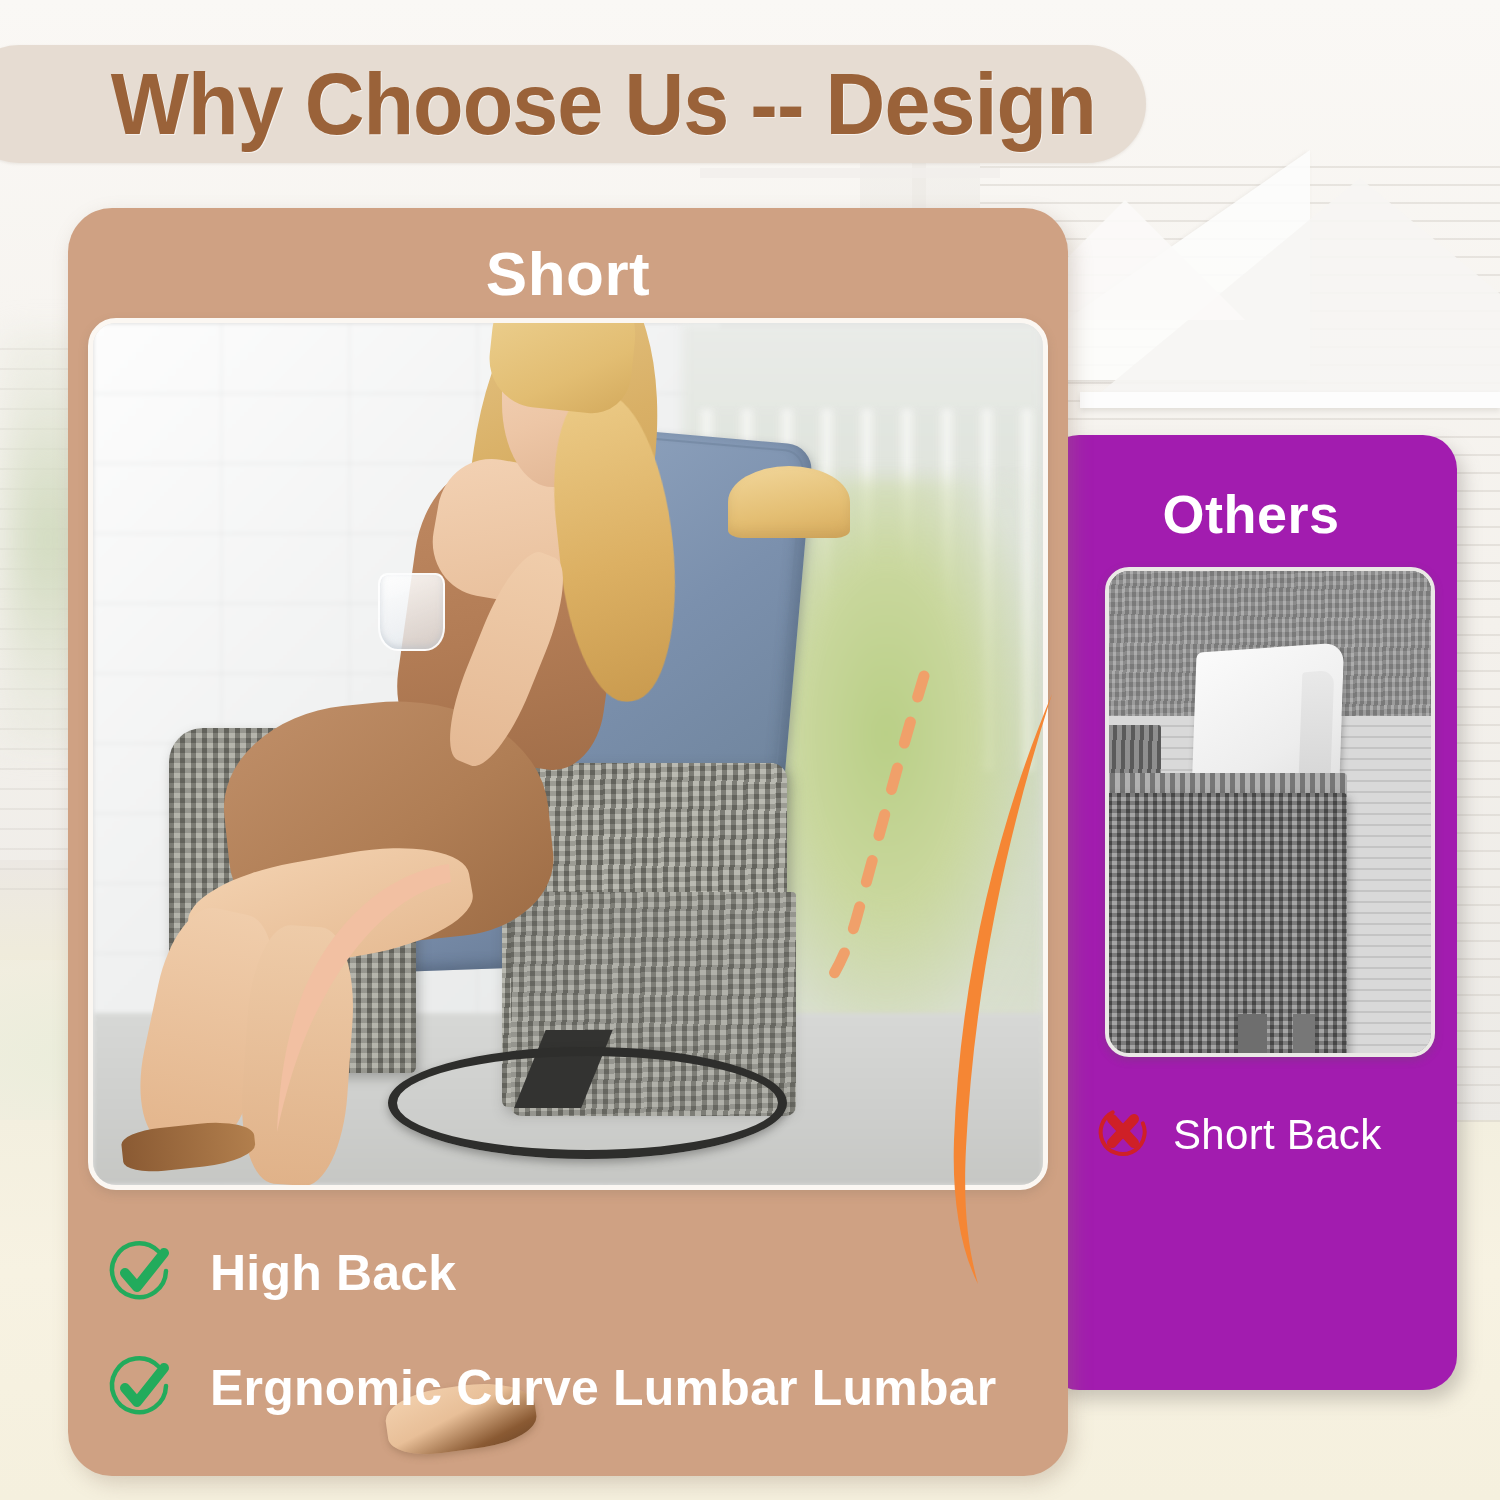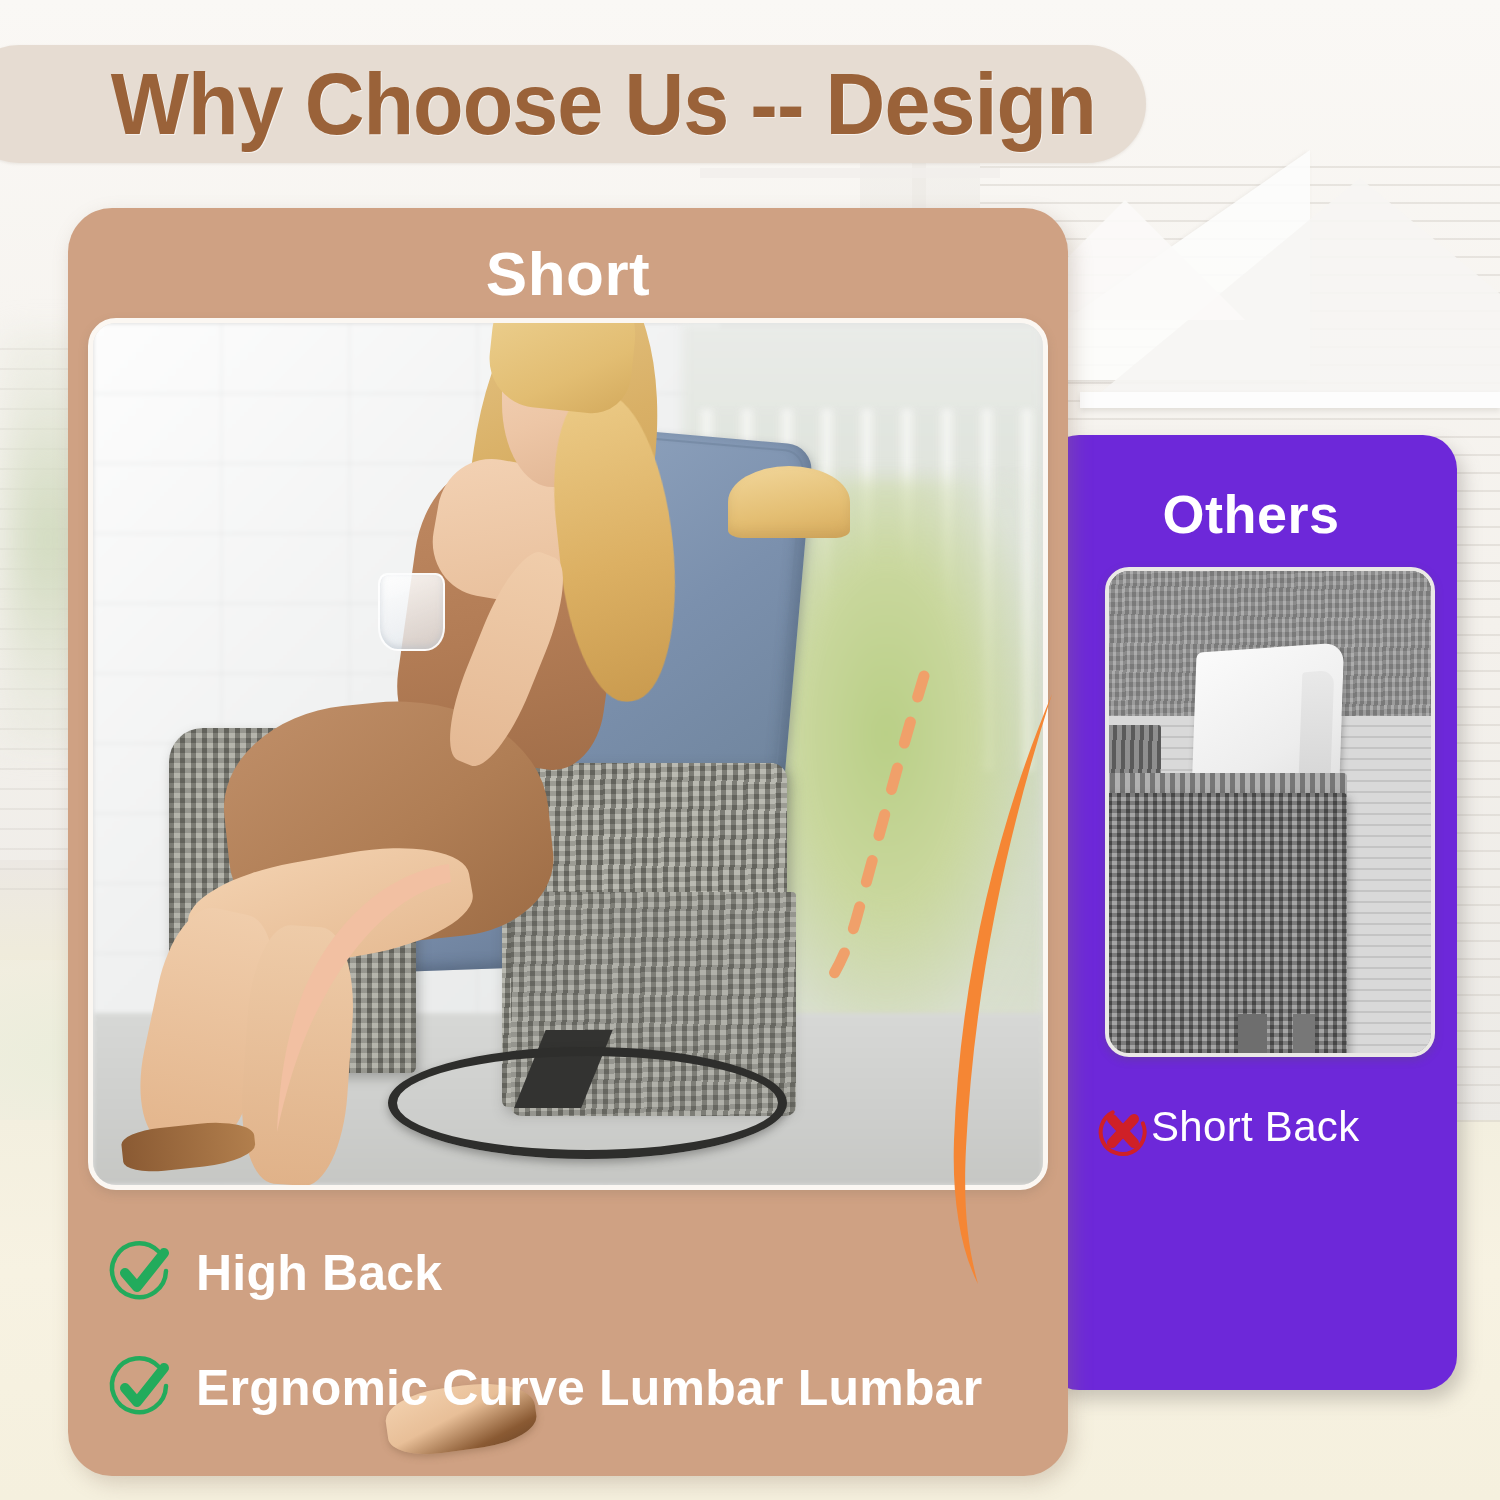--- a/index.html
+++ b/index.html
@@ -114,21 +114,21 @@
     transform: scaleX(.94);
     transform-origin: right center;
     white-space: nowrap;
     text-shadow: 1px 1px 0 rgba(255,255,255,.55);
   }
 
   
   #others-panel {
     position: absolute; left: 1045px; top: 435px;
     width: 412px; height: 955px;
-    background: #6d28d9;
+    background: #a21caf;
     border-radius: 34px;
     box-shadow: 6px 10px 18px rgba(120,115,110,.35);
   }
   #others-title {
     position: absolute; left: 0; top: 48px; width: 100%;
     text-align: center;
     font-size: 54px; font-weight: bold; color: #ffffff;
     letter-spacing: .5px;
   }
   #others-photo {
@@ -196,21 +196,21 @@
   .gp-leg {
     position: absolute; bottom: 0; left: 40%;
     width: 9%; height: 8%;
     background: #6e6e6e;
   }
   .gp-leg2 { left: 57%; width: 7%; background:#777; }
 
   
   .x-row {
     position: absolute; left: 50px;
-    display: flex; align-items: flex-start; 
+    display: flex; align-items: flex-end; gap: 22px;
   }
   #x-row-0 { top: 668px; }
   #x-row-1 { top: 770px; }
   .x-icon { width: 56px; height: 56px; flex: 0 0 auto; }
   .x-label {
     font-size: 42px; color: #ffffff; font-weight: 400;
     white-space: nowrap;
     letter-spacing: .3px;
   }
 
@@ -473,21 +473,21 @@
   
   #dash-curve { position: absolute; z-index: 9; pointer-events: none; }
   
   #crescent-right { position: absolute; z-index: 9; pointer-events: none; }
   
   #crescent-left { position: absolute; z-index: 9; pointer-events: none; }
 
   
   .check-row {
     position: absolute; left: 38px;
-    display: flex; align-items: center; gap: 20px;
+    display: flex; align-items: center; gap: 34px;
     z-index: 10;
     justify-content: center;
   }
   #check-row-0 { top: 1030px; }
   #check-row-1 { top: 1145px; }
   .check-icon { width: 70px; height: 70px; flex: 0 0 auto; }
   .check-label {
     font-size: 50px; font-weight: bold; color: #ffffff;
     white-space: nowrap; letter-spacing: .2px;
   }

